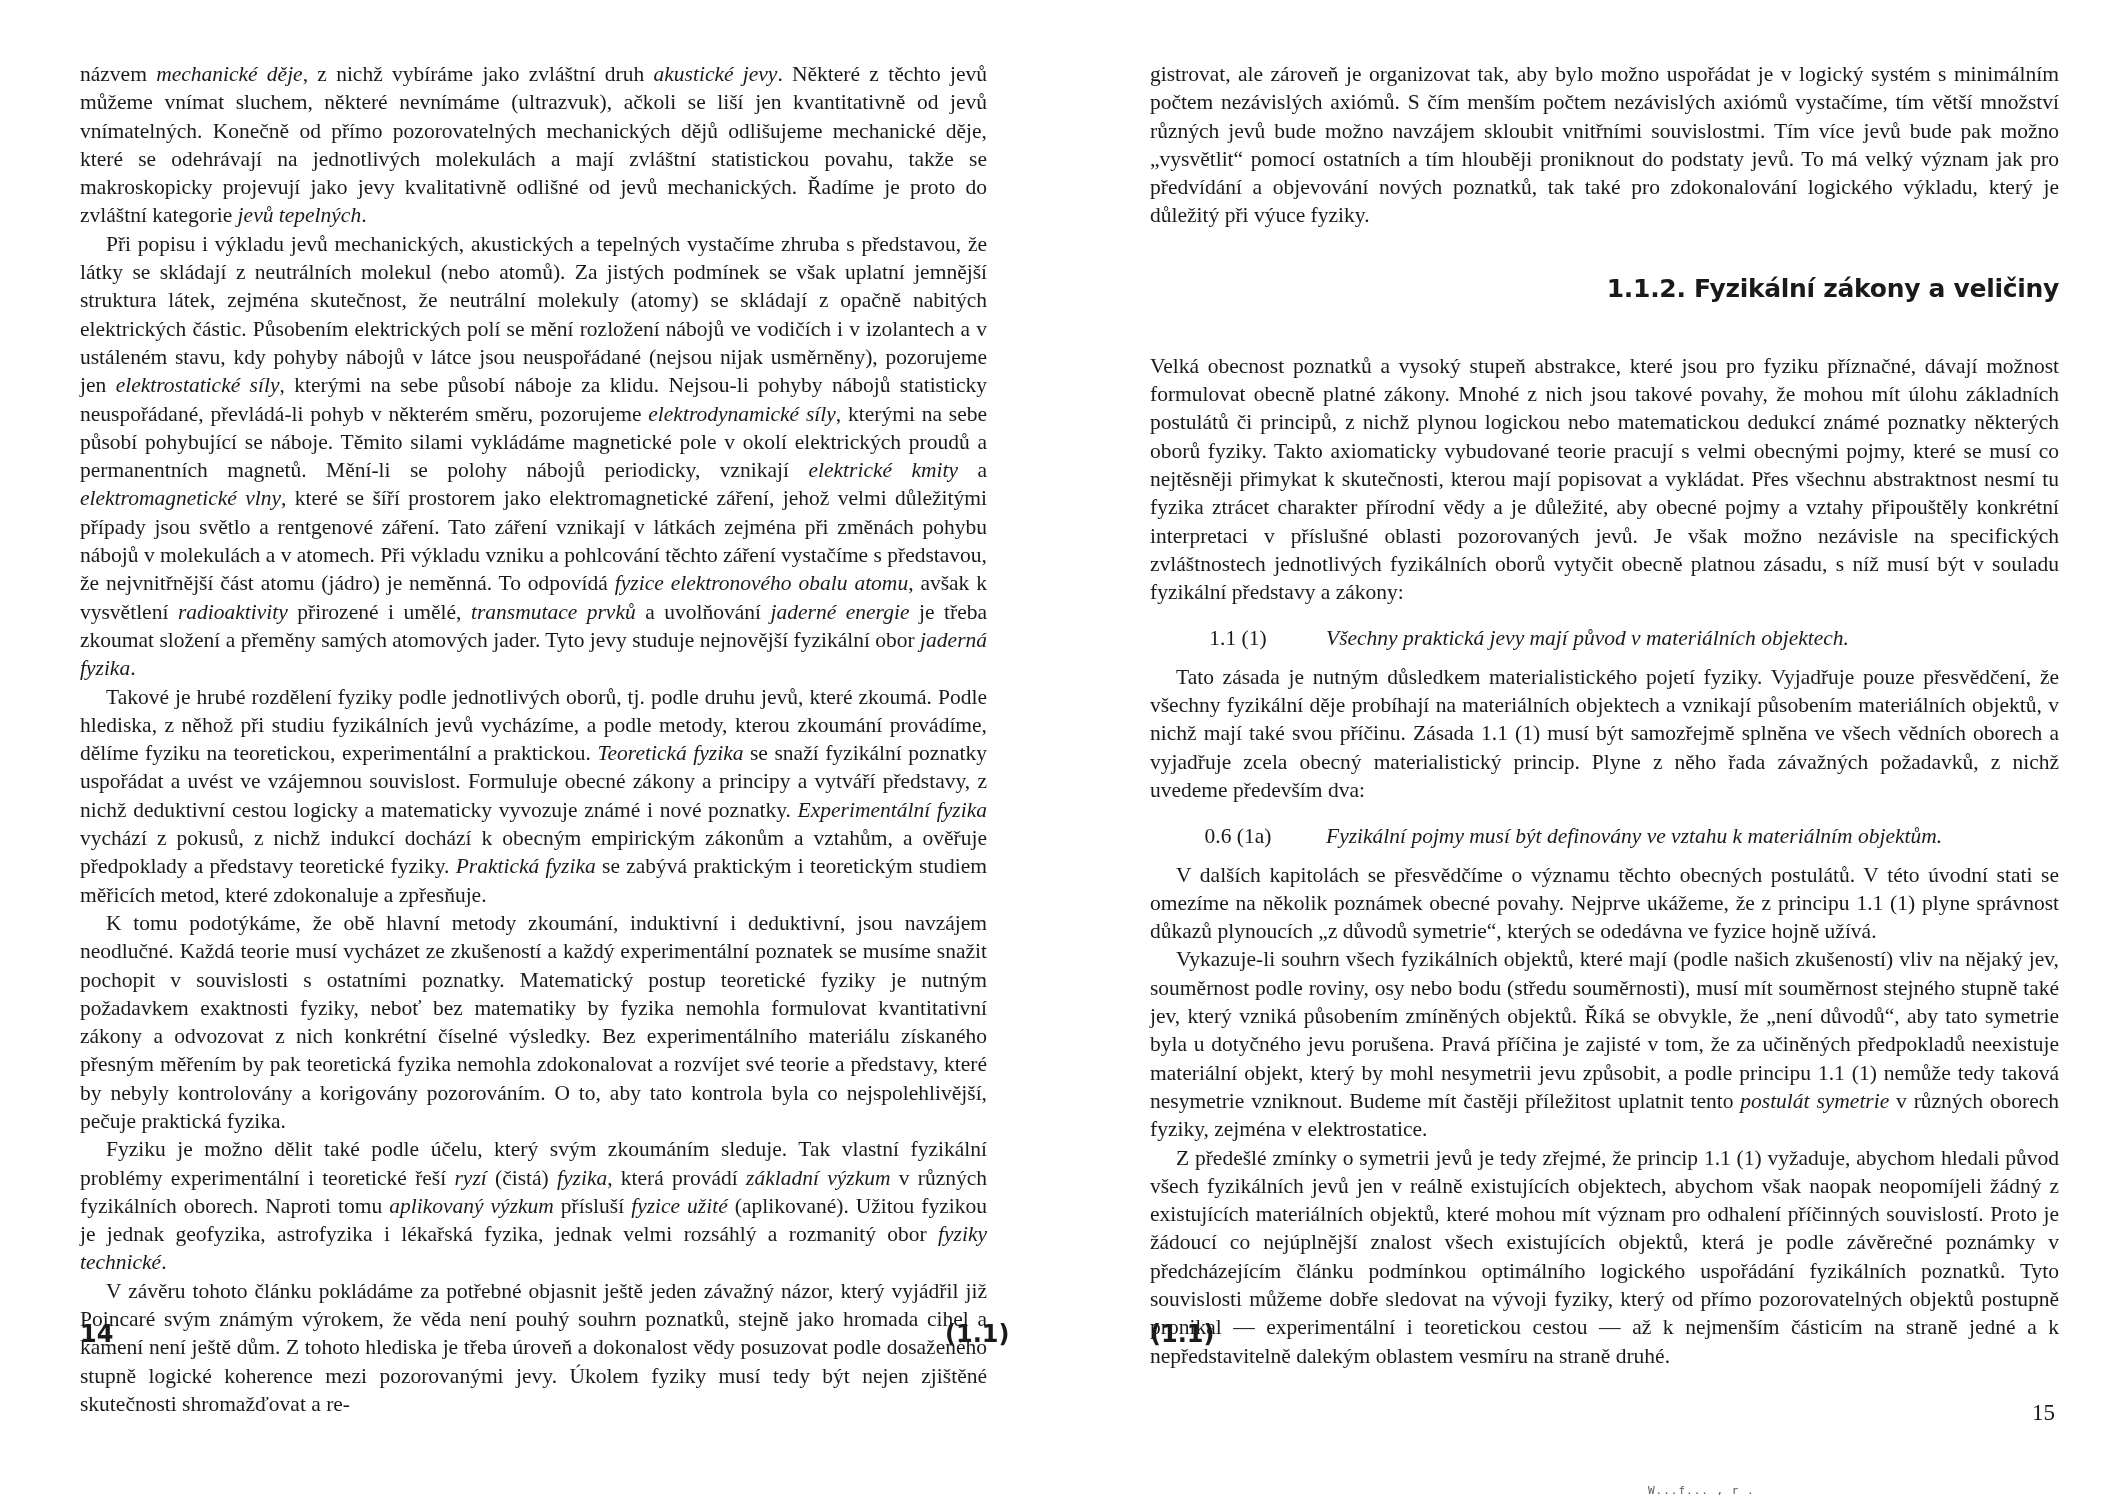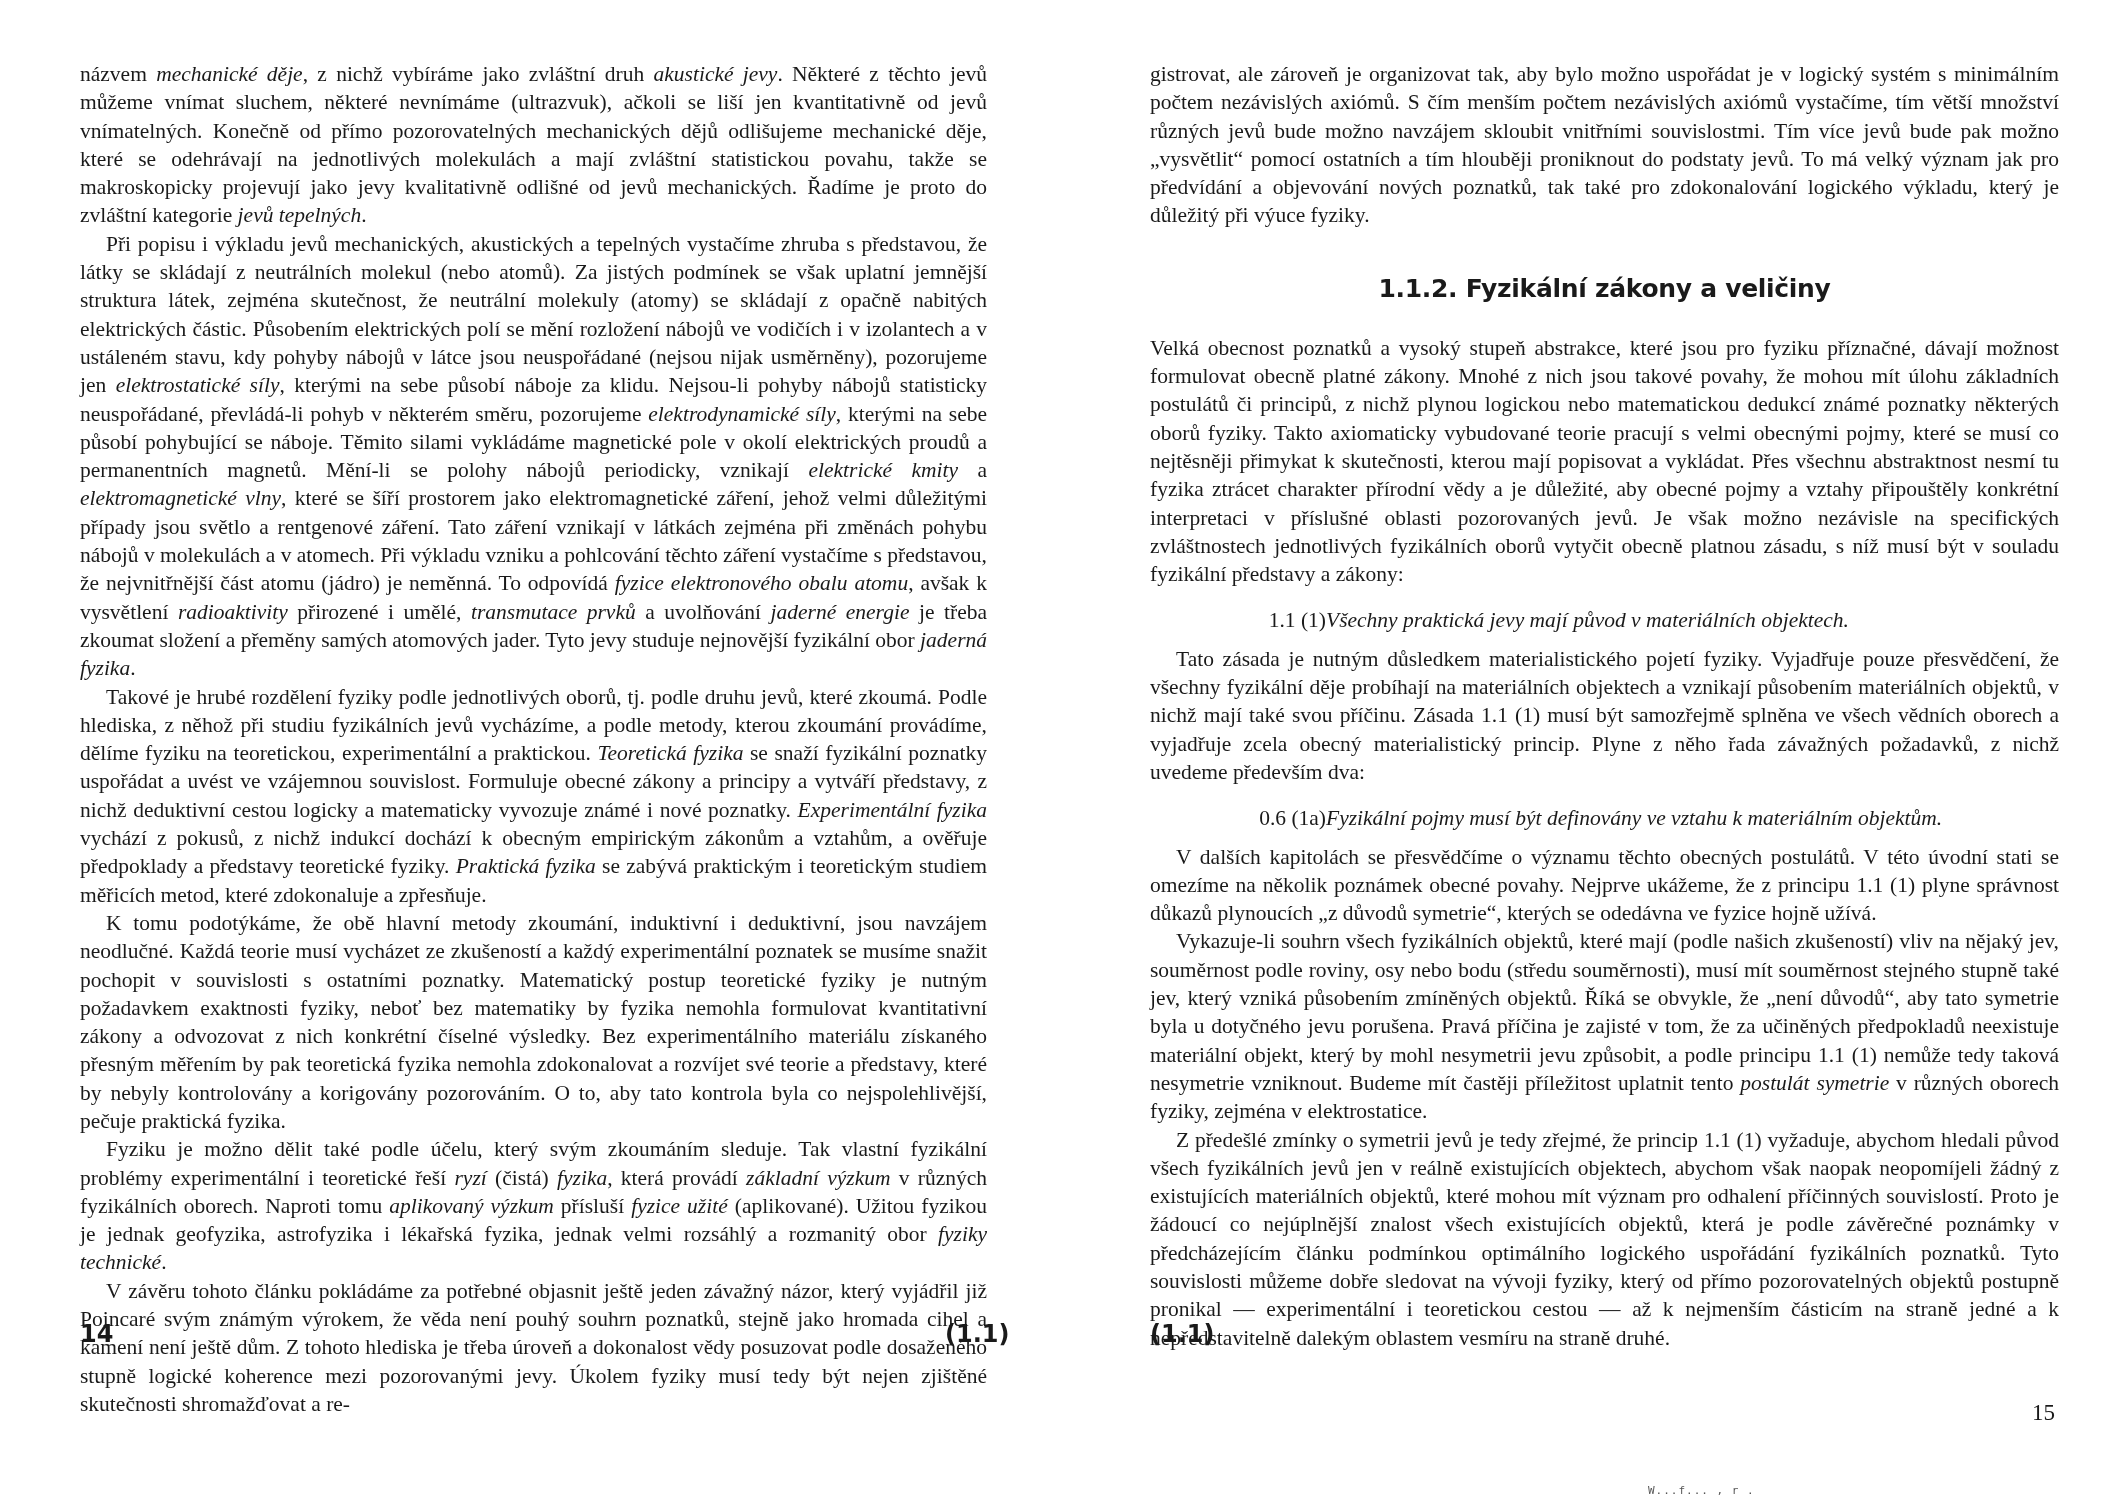--- a/index.html
+++ b/index.html
@@ -15,24 +15,24 @@
     text-align: justify;
   }
   .page-left { left: 80px; width: 907px; }
   .page-right { left: 1150px; width: 909px; }
   .page p { margin: 0; text-indent: 0; }
   .page p.ind { text-indent: 26px; }
   .page em { font-style: italic; }
   .section-title {
     font-family: "DejaVu Sans", "Liberation Sans", sans-serif;
     font-weight: bold; font-size: 25px; line-height: 30px;
-    margin: 44px 0 30px 0; text-align: center; letter-spacing: -0.3px;
+    margin: 44px 0 48px 0; text-align: right; letter-spacing: -0.3px;
   }
   .law {
-    display: flex; margin: 10px 0 10px 0; text-align: right;
+    display: flex; margin: 10px 0 10px 0; text-align: center;
   }
   .law .num { width: 176px; flex: none; }
   .law .txt { font-style: italic; }
   .law-gap-top { margin-top: 18px; }
   .law-gap-bottom { margin-bottom: 22px; }
   .folio {
     position: absolute; top: 1320px;
     font-family: "DejaVu Sans", "Liberation Sans", sans-serif;
     font-weight: bold; font-size: 24px;
   }

